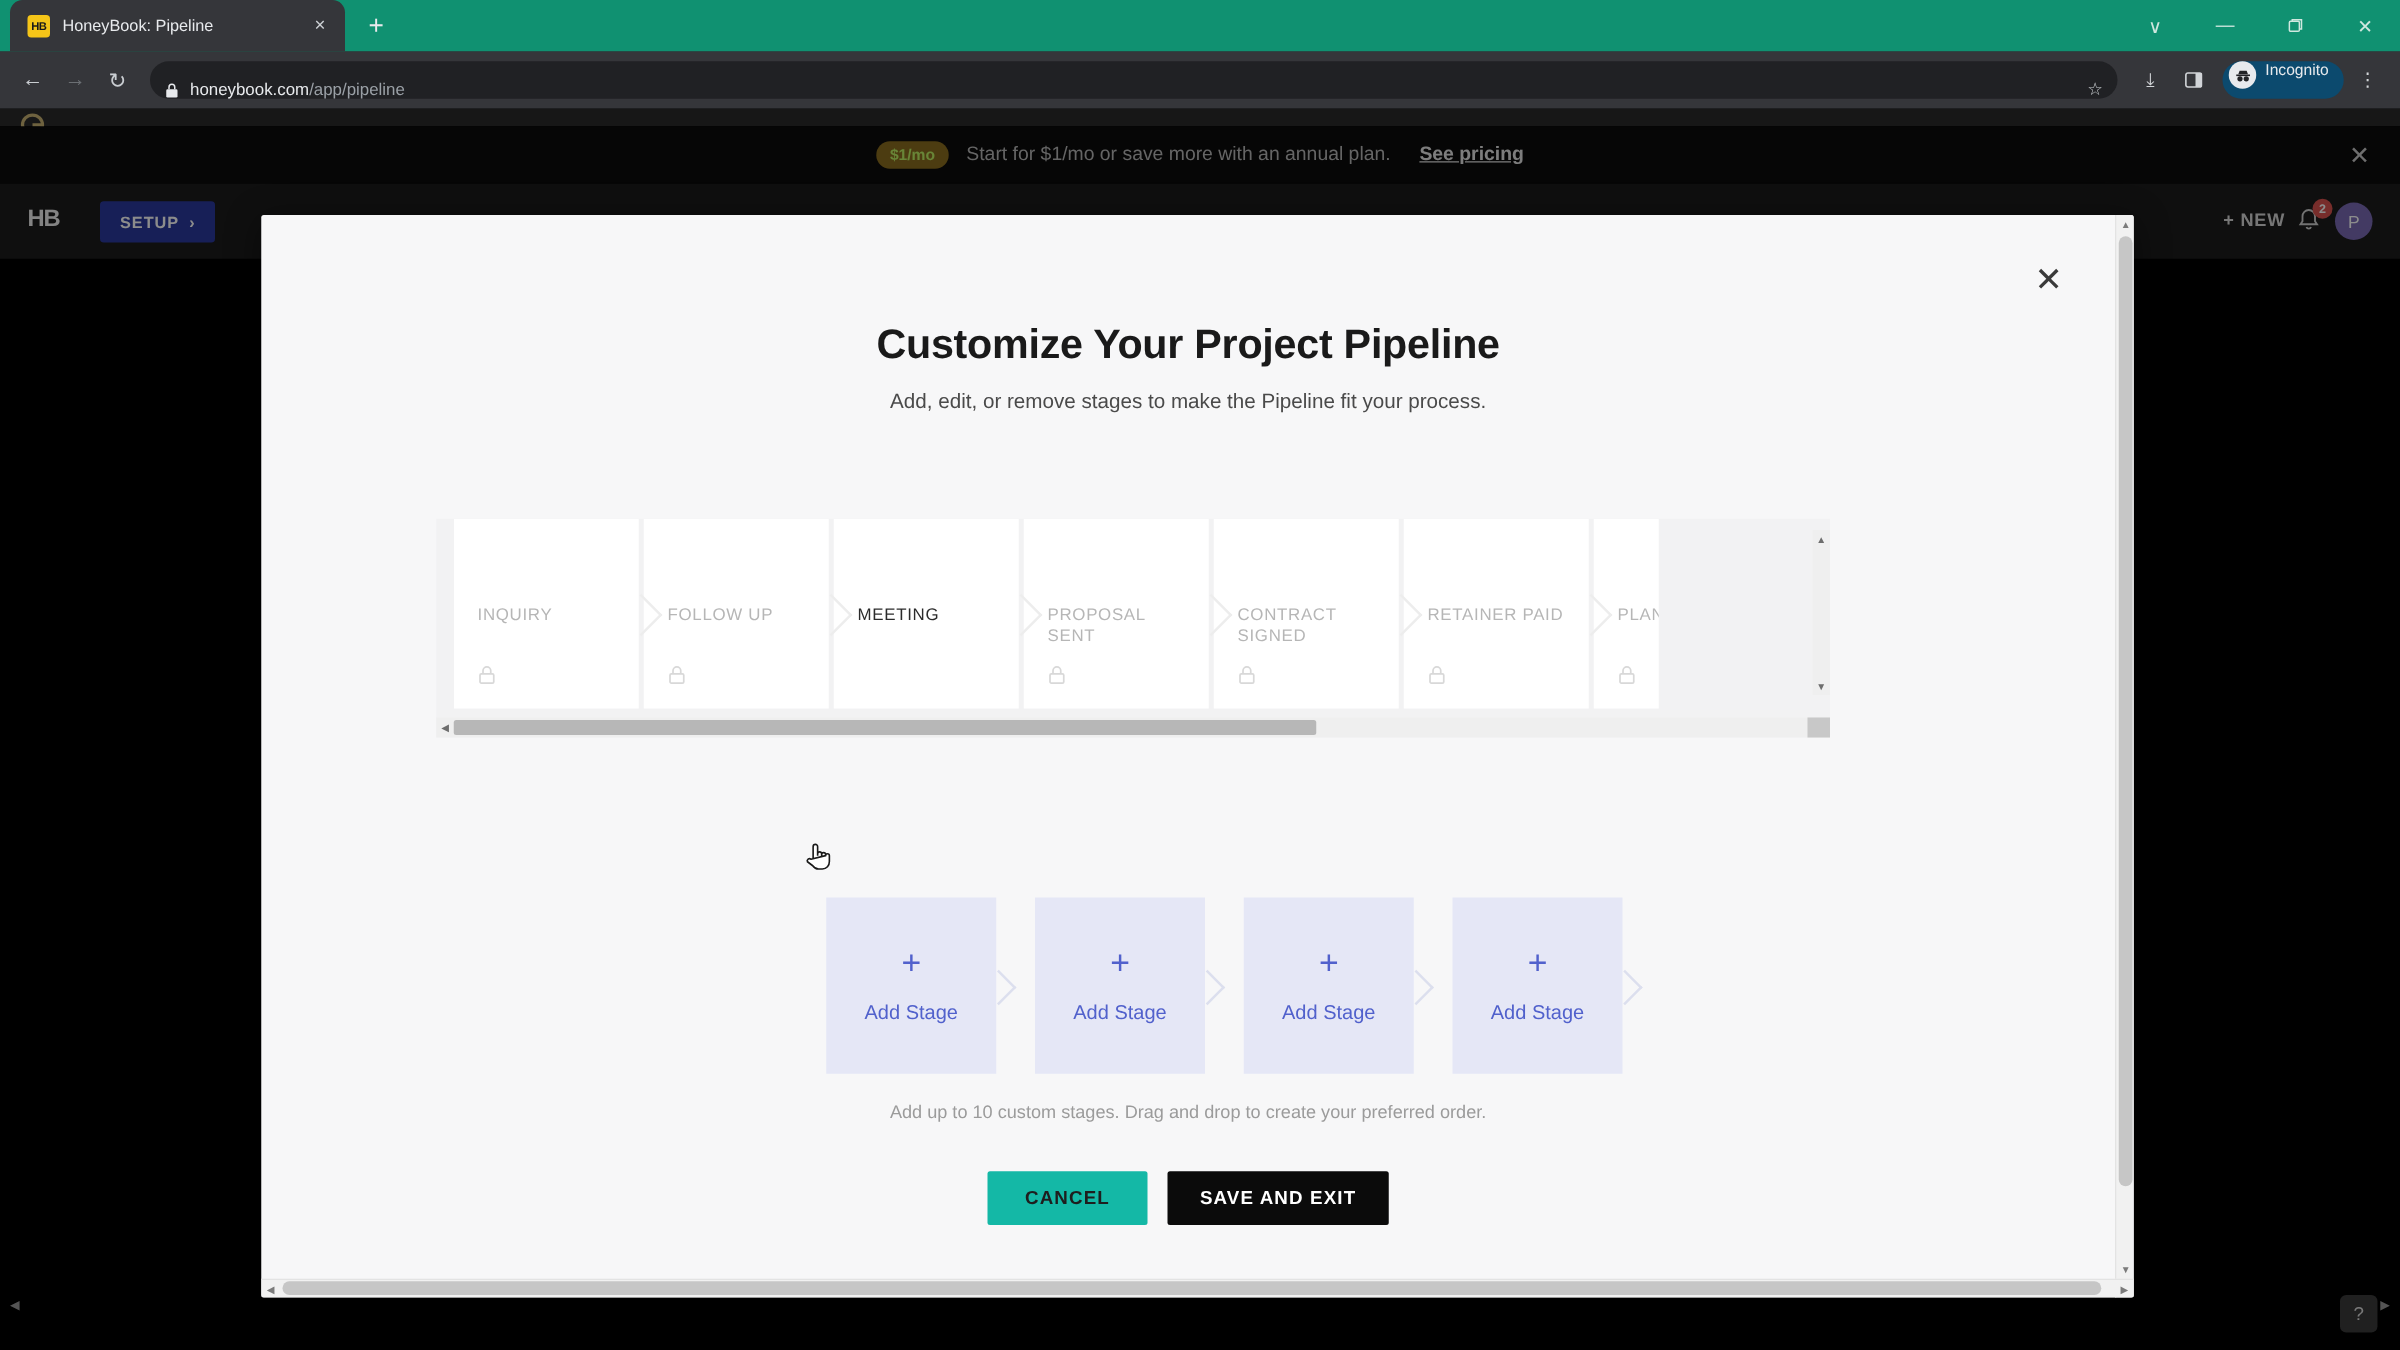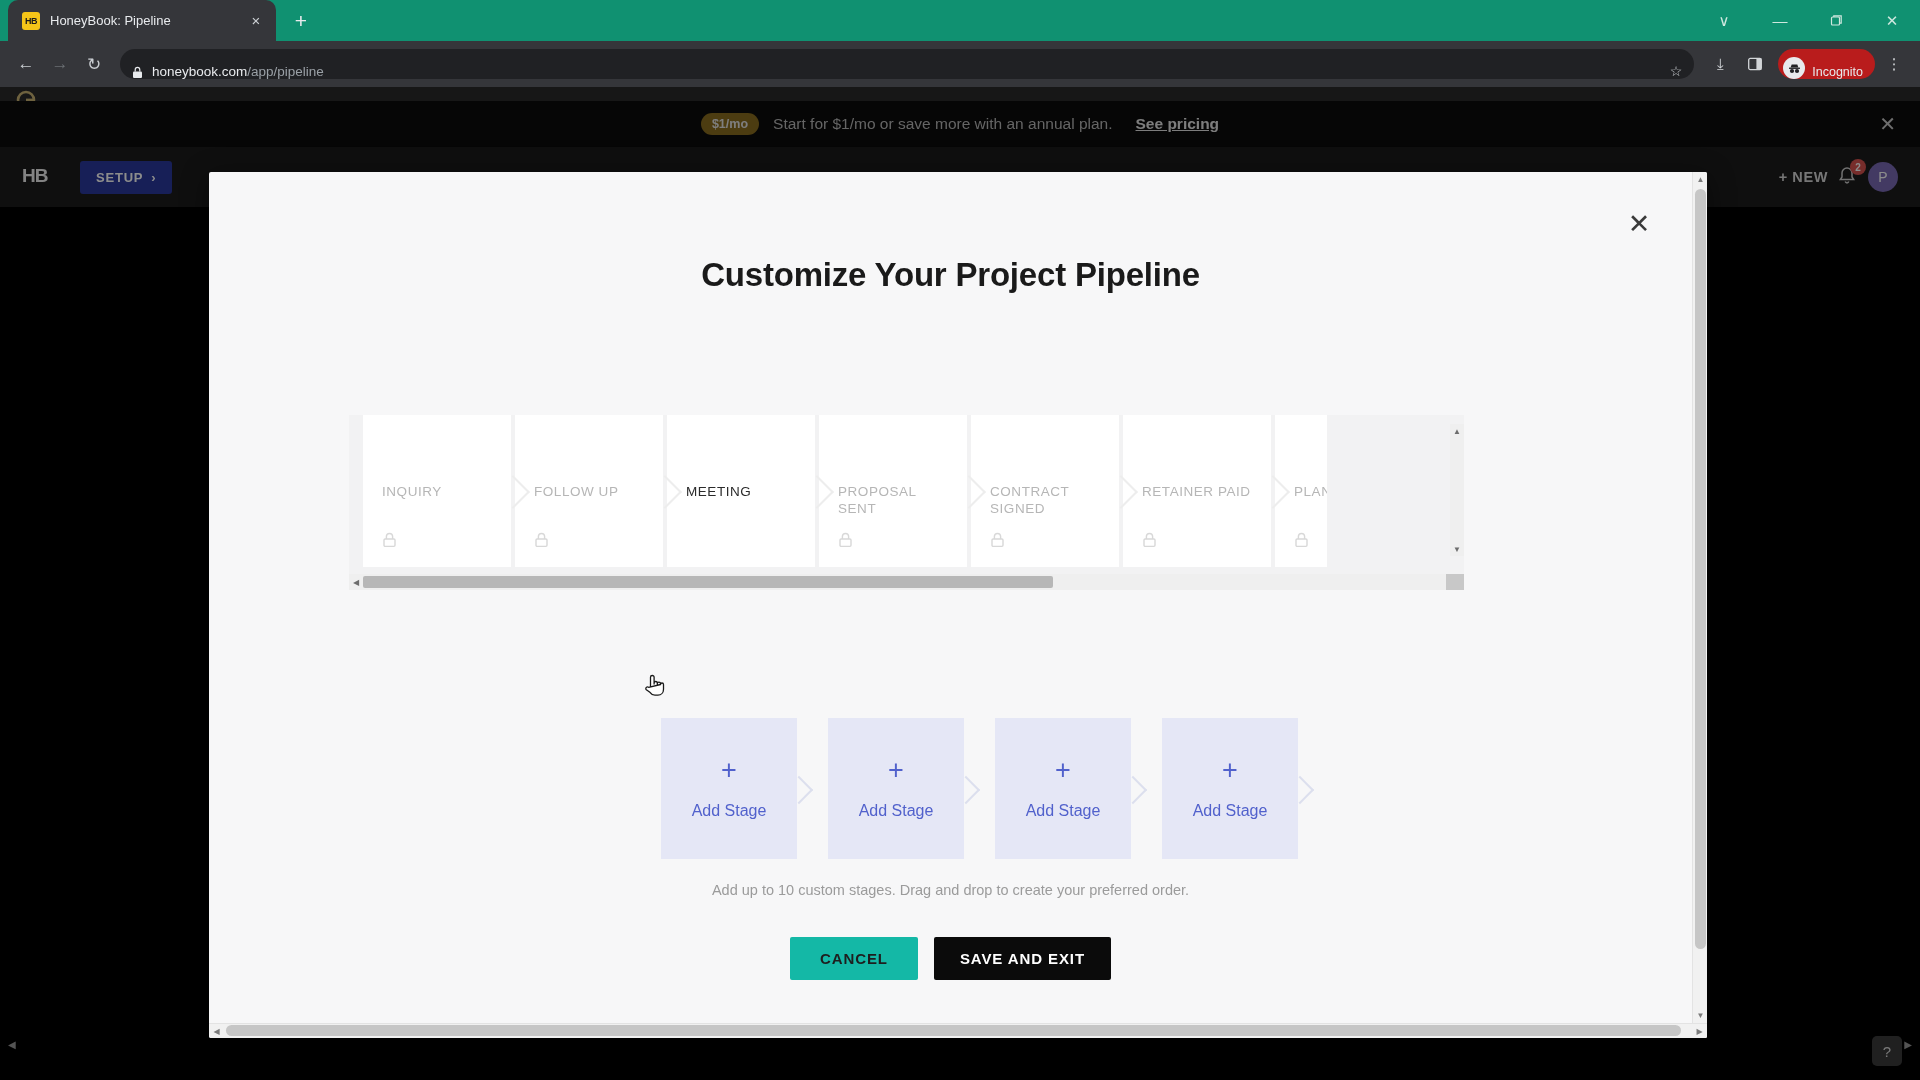--- a/index.html
+++ b/index.html
@@ -78,22 +78,22 @@
   .omni-star {
     margin-left: auto; color: #c9cdd1; font-size: 14px;
   }
   .tool-icons { display: flex; align-items: center; gap: 3px; }
   .tool-ico {
     width: 32px; height: 32px; border-radius: 50%;
     display: flex; align-items: center; justify-content: center;
     color: #d2d5d8; font-size: 15px;
   }
   .incognito-pill {
-    height: 30px; border-radius: 16px; background: #b91c1c;
-    display: flex; align-items: flex-end; gap: 7px;
+    height: 30px; border-radius: 16px; background: #0c4a6e;
+    display: flex; align-items: flex-start; gap: 7px;
     padding: 0 12px 0 5px; margin-left: 4px;
   }
   .incog-avatar {
     width: 22px; height: 22px; border-radius: 50%;
     background: #e8eaed; display: flex;
     align-items: center; justify-content: center;
   }
   .incognito-pill span { color: #e8eaed; font-size: 12.5px; }
 
   
@@ -109,21 +109,21 @@
     position: absolute; left: 16px; top: 3px;
     width: 20px; height: 20px;
   }
 
   .promo-banner {
     height: 46px; background: #0b0b0b;
     display: flex; align-items: center; justify-content: center;
     gap: 14px; position: relative;
   }
   .promo-badge {
-    background: #8a6d1f; color: #e5e5e5; border-radius: 11px;
+    background: #8a6d1f; color: #bef264; border-radius: 11px;
     font-size: 12.5px; font-weight: bold; padding: 4px 11px;
   }
   .promo-text { color: #b9b9b9; font-size: 15.5px; }
   .promo-link {
     color: #e4e4e4; font-size: 15.5px; font-weight: bold;
     text-decoration: underline; margin-left: 9px;
   }
   .promo-close {
     position: absolute; right: 24px; color: #c9c9c9;
     font-size: 20px; font-weight: 300;
@@ -469,20 +469,21 @@
     <div class="help-fab">?</div>
   </div>
 
   <div class="modal-backdrop"></div>
 
   <div class="modal">
     <div class="modal-inner">
 
       <div class="modal-close">✕</div>
       <div class="modal-title">Customize Your Project Pipeline</div>
+      <div class="modal-sub">Add, edit, or remove stages to make the Pipeline fit your process.</div>
 
       <div class="pipeline-wrap">
         <div class="pipeline-track">
 
           <div class="stage">
             <div class="stage-label">INQUIRY</div>
             <svg class="stage-lock" viewBox="0 0 15 16">
               <rect x="2" y="7" width="11" height="7.4" rx="1.1" fill="none" stroke="#d8d8d8" stroke-width="1.4"></rect>
               <path d="M4.4 7V4.6a3.1 3.1 0 0 1 6.2 0V7" fill="none" stroke="#d8d8d8" stroke-width="1.4"></path>
             </svg>

